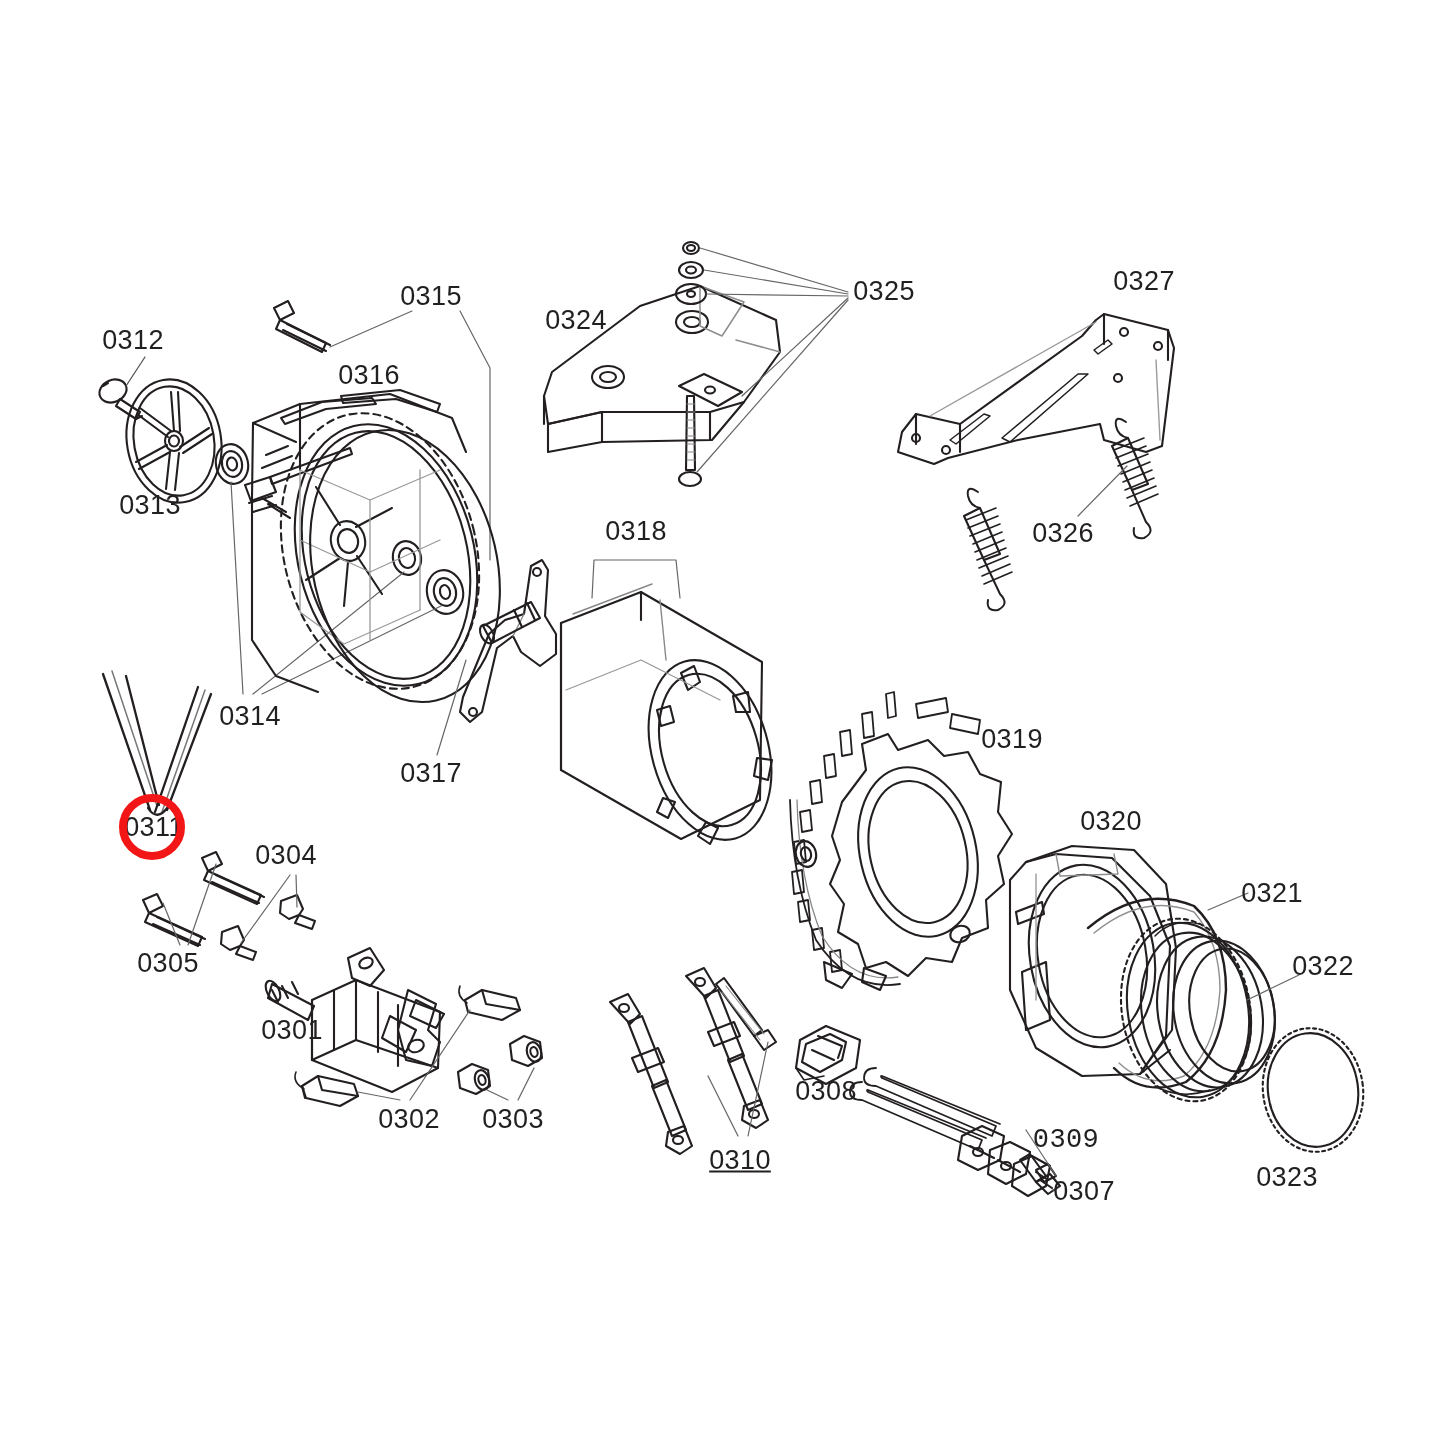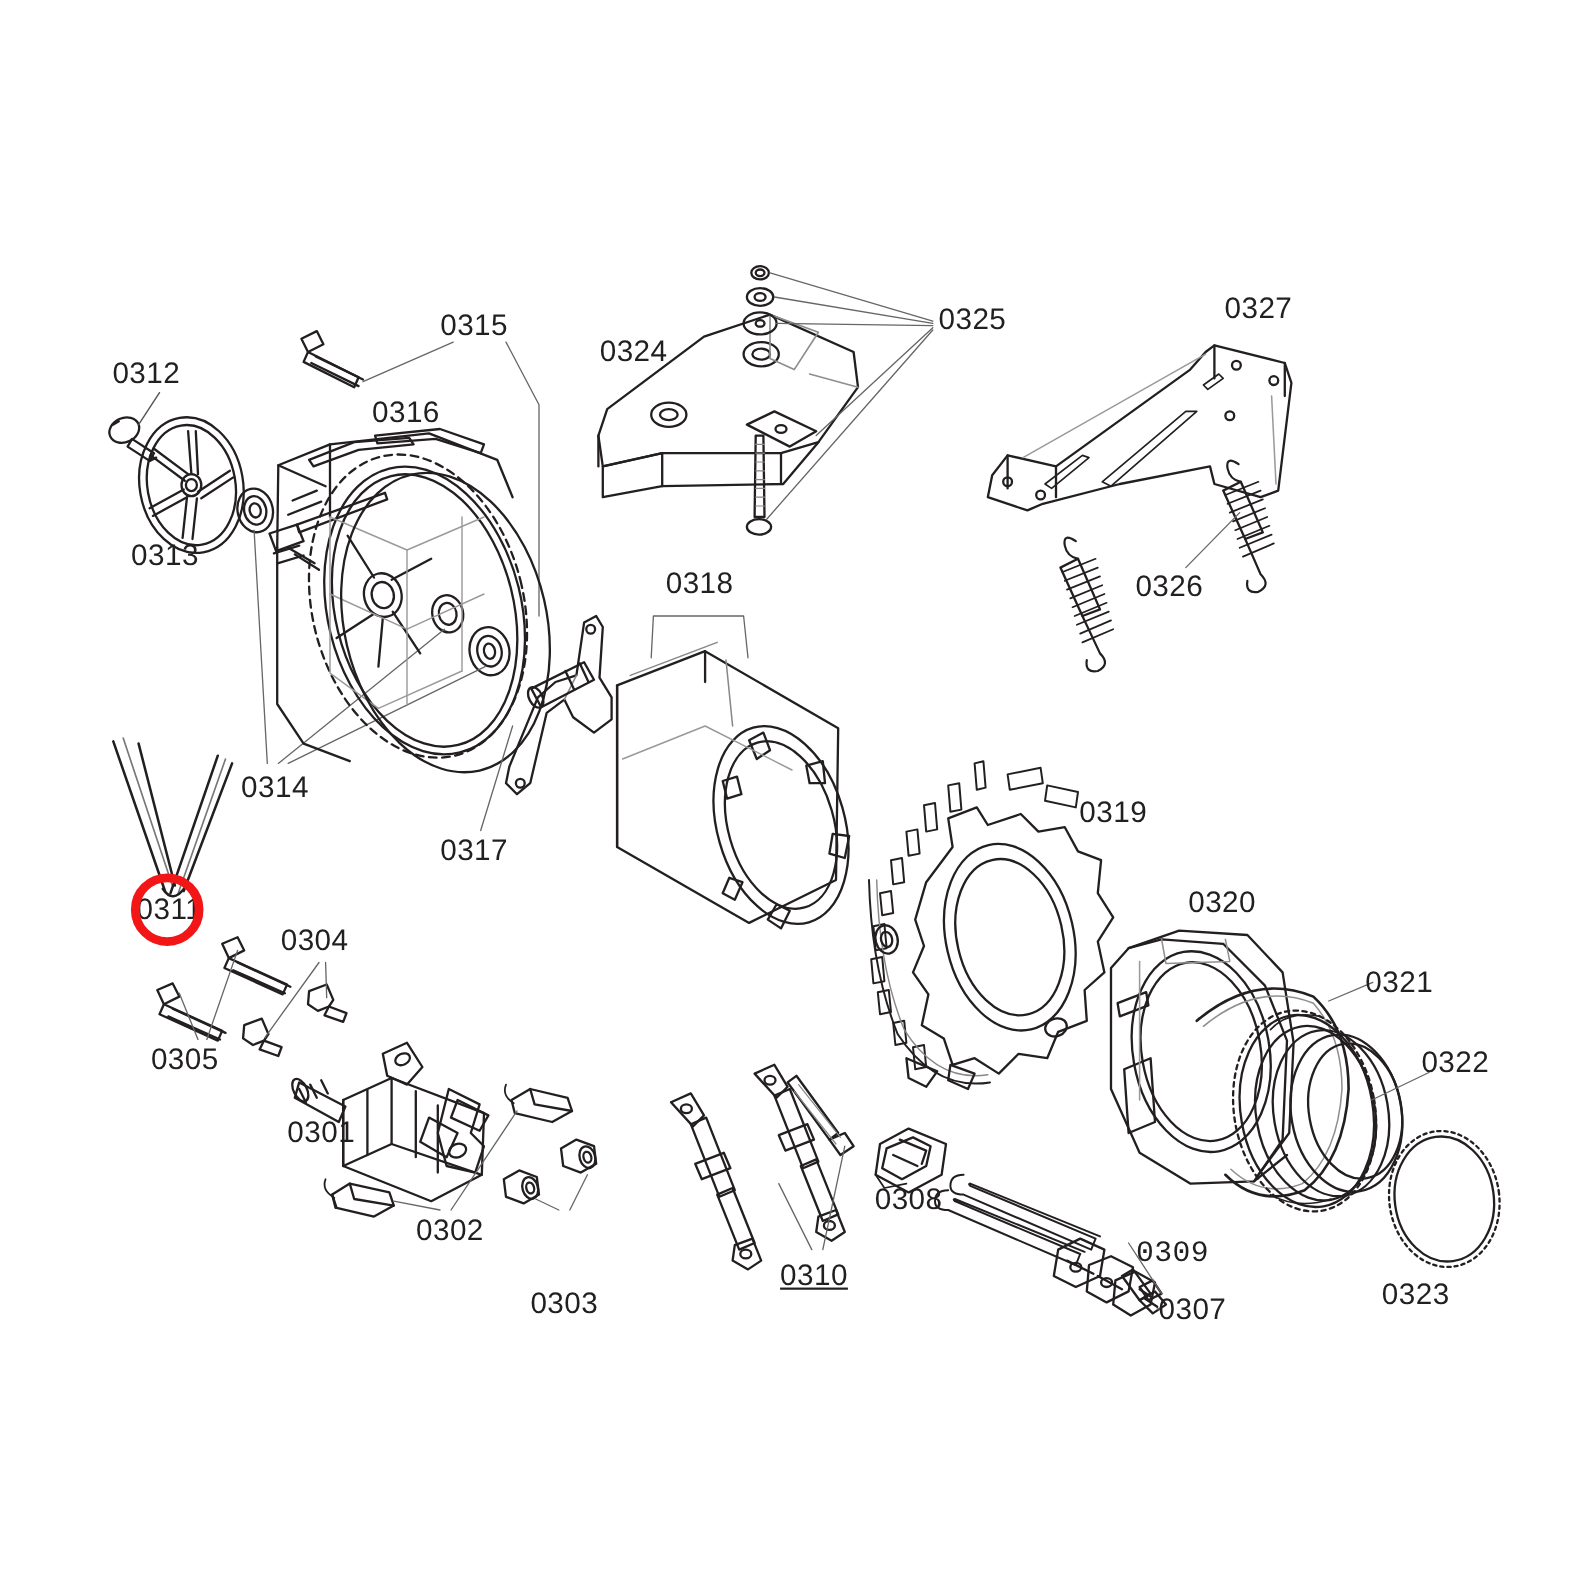--- a/index.html
+++ b/index.html
@@ -466,21 +466,21 @@
   <div class="part-label" style="left:1012px; top:739px;">0319</div>
   <div class="part-label" style="left:1111px; top:821px;">0320</div>
   <div class="part-label" style="left:1272px; top:893px;">0321</div>
   <div class="part-label" style="left:1323px; top:966px;">0322</div>
   <div class="part-label" style="left:1287px; top:1177px;">0323</div>
   <div class="part-label" style="left:154px; top:827px;">0311</div>
   <div class="part-label" style="left:168px; top:963px;">0305</div>
   <div class="part-label" style="left:286px; top:855px;">0304</div>
   <div class="part-label" style="left:252px; top:1030px;margin-left:40px;">0301</div>
   <div class="part-label" style="left:409px; top:1119px;">0302</div>
-  <div class="part-label" style="left:513px; top:1185px;">0303</div>
+  <div class="part-label" style="left:513px; top:1119px;">0303</div>
   <div class="part-label" style="left:740px; top:1160px;text-decoration:underline;">0310</div>
   <div class="part-label" style="left:814px; top:1091px;margin-left:12px;">0308</div>
   <div class="part-label" style="left:1066px; top:1140px;font-family:Liberation Mono, monospace;">0309</div>
   <div class="part-label" style="left:1084px; top:1191px;">0307</div>
 
   <div class="highlight-ring" style="left: 152px; top: 827px; width: 66px; height: 66px; border: 8px solid rgb(242, 22, 22);"></div>
 
 </div>
 
 </body></html>

